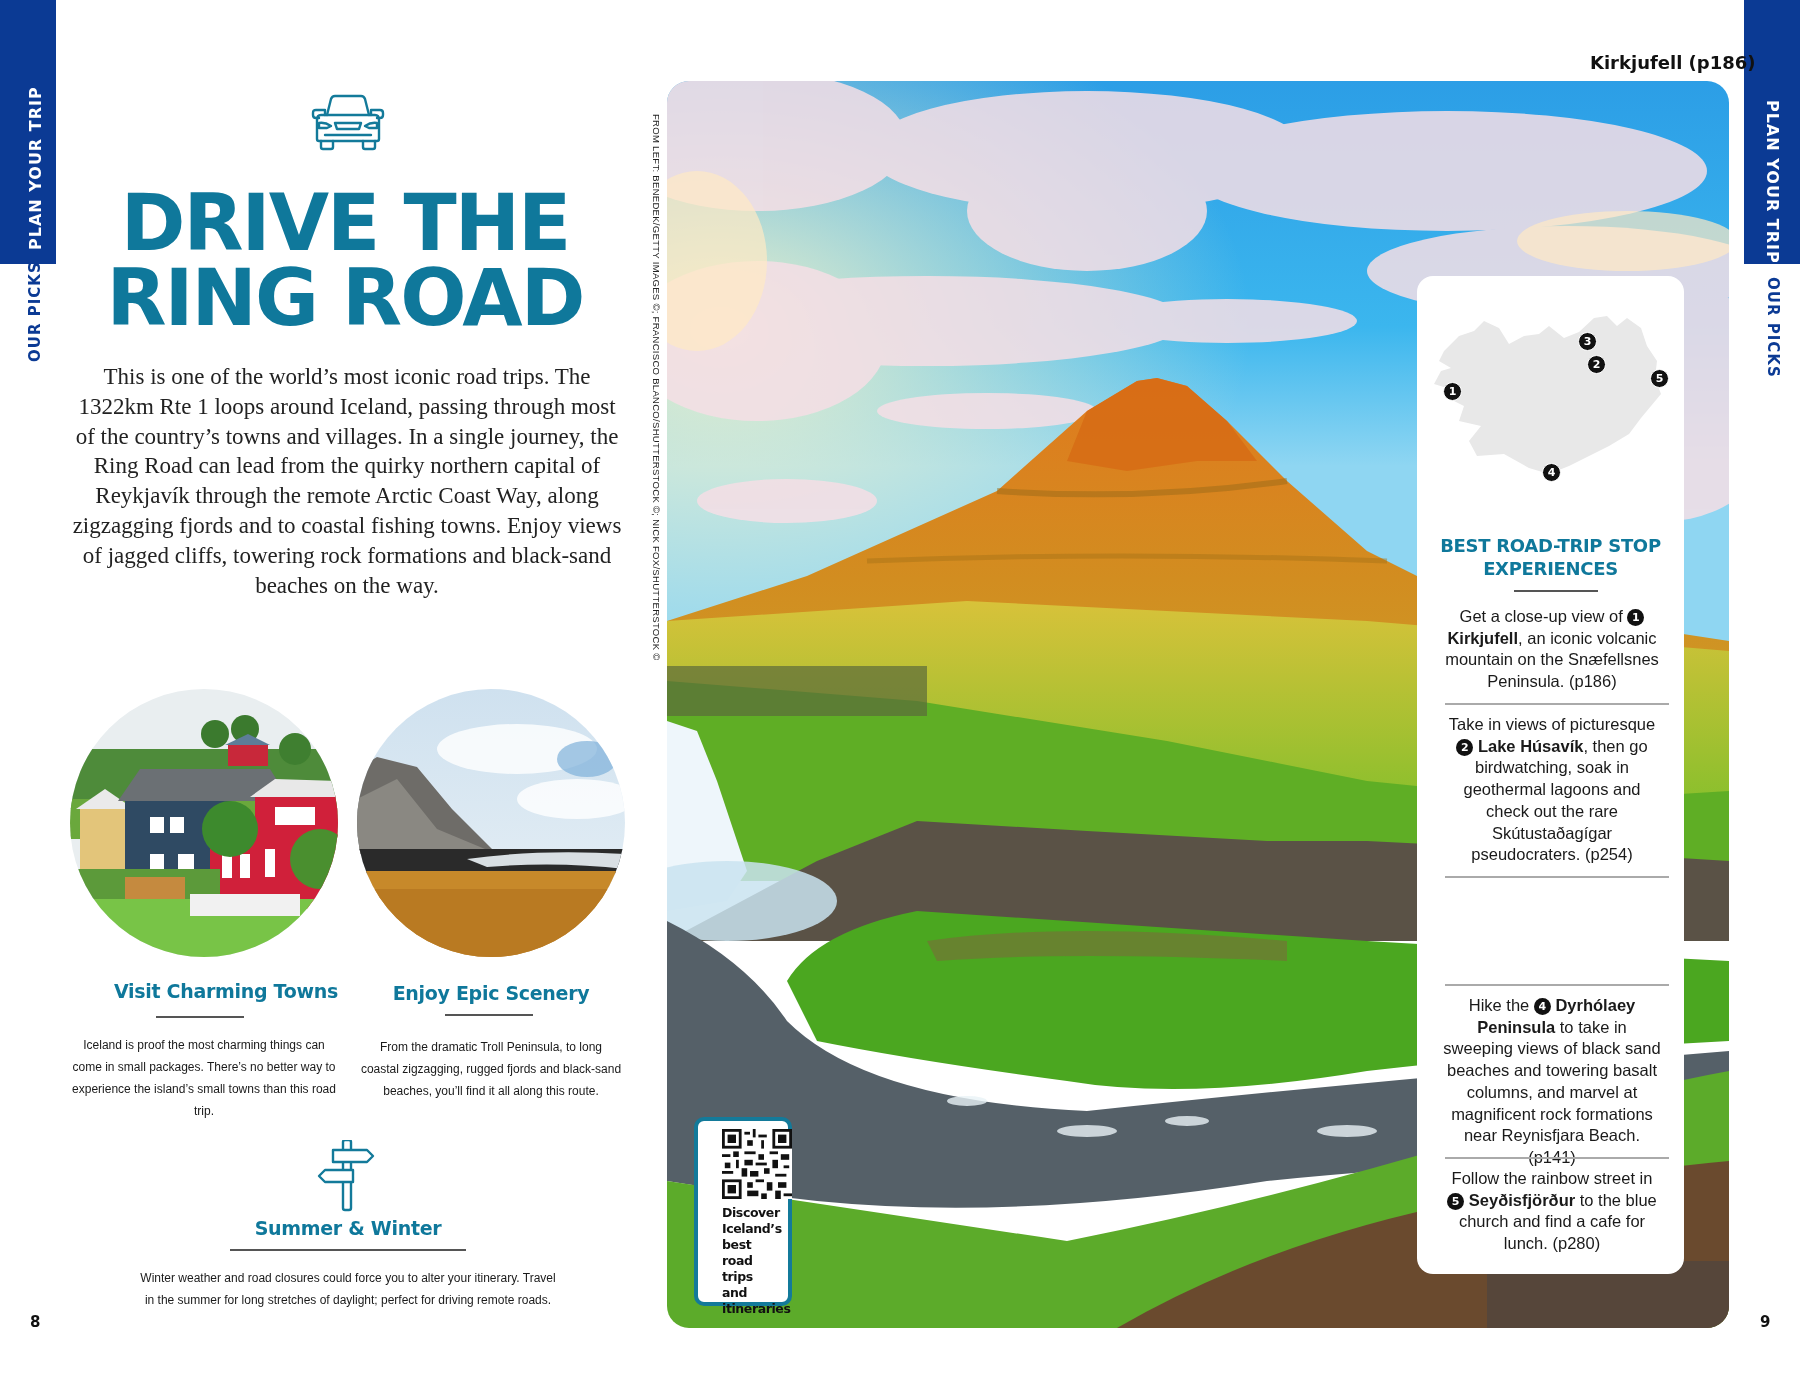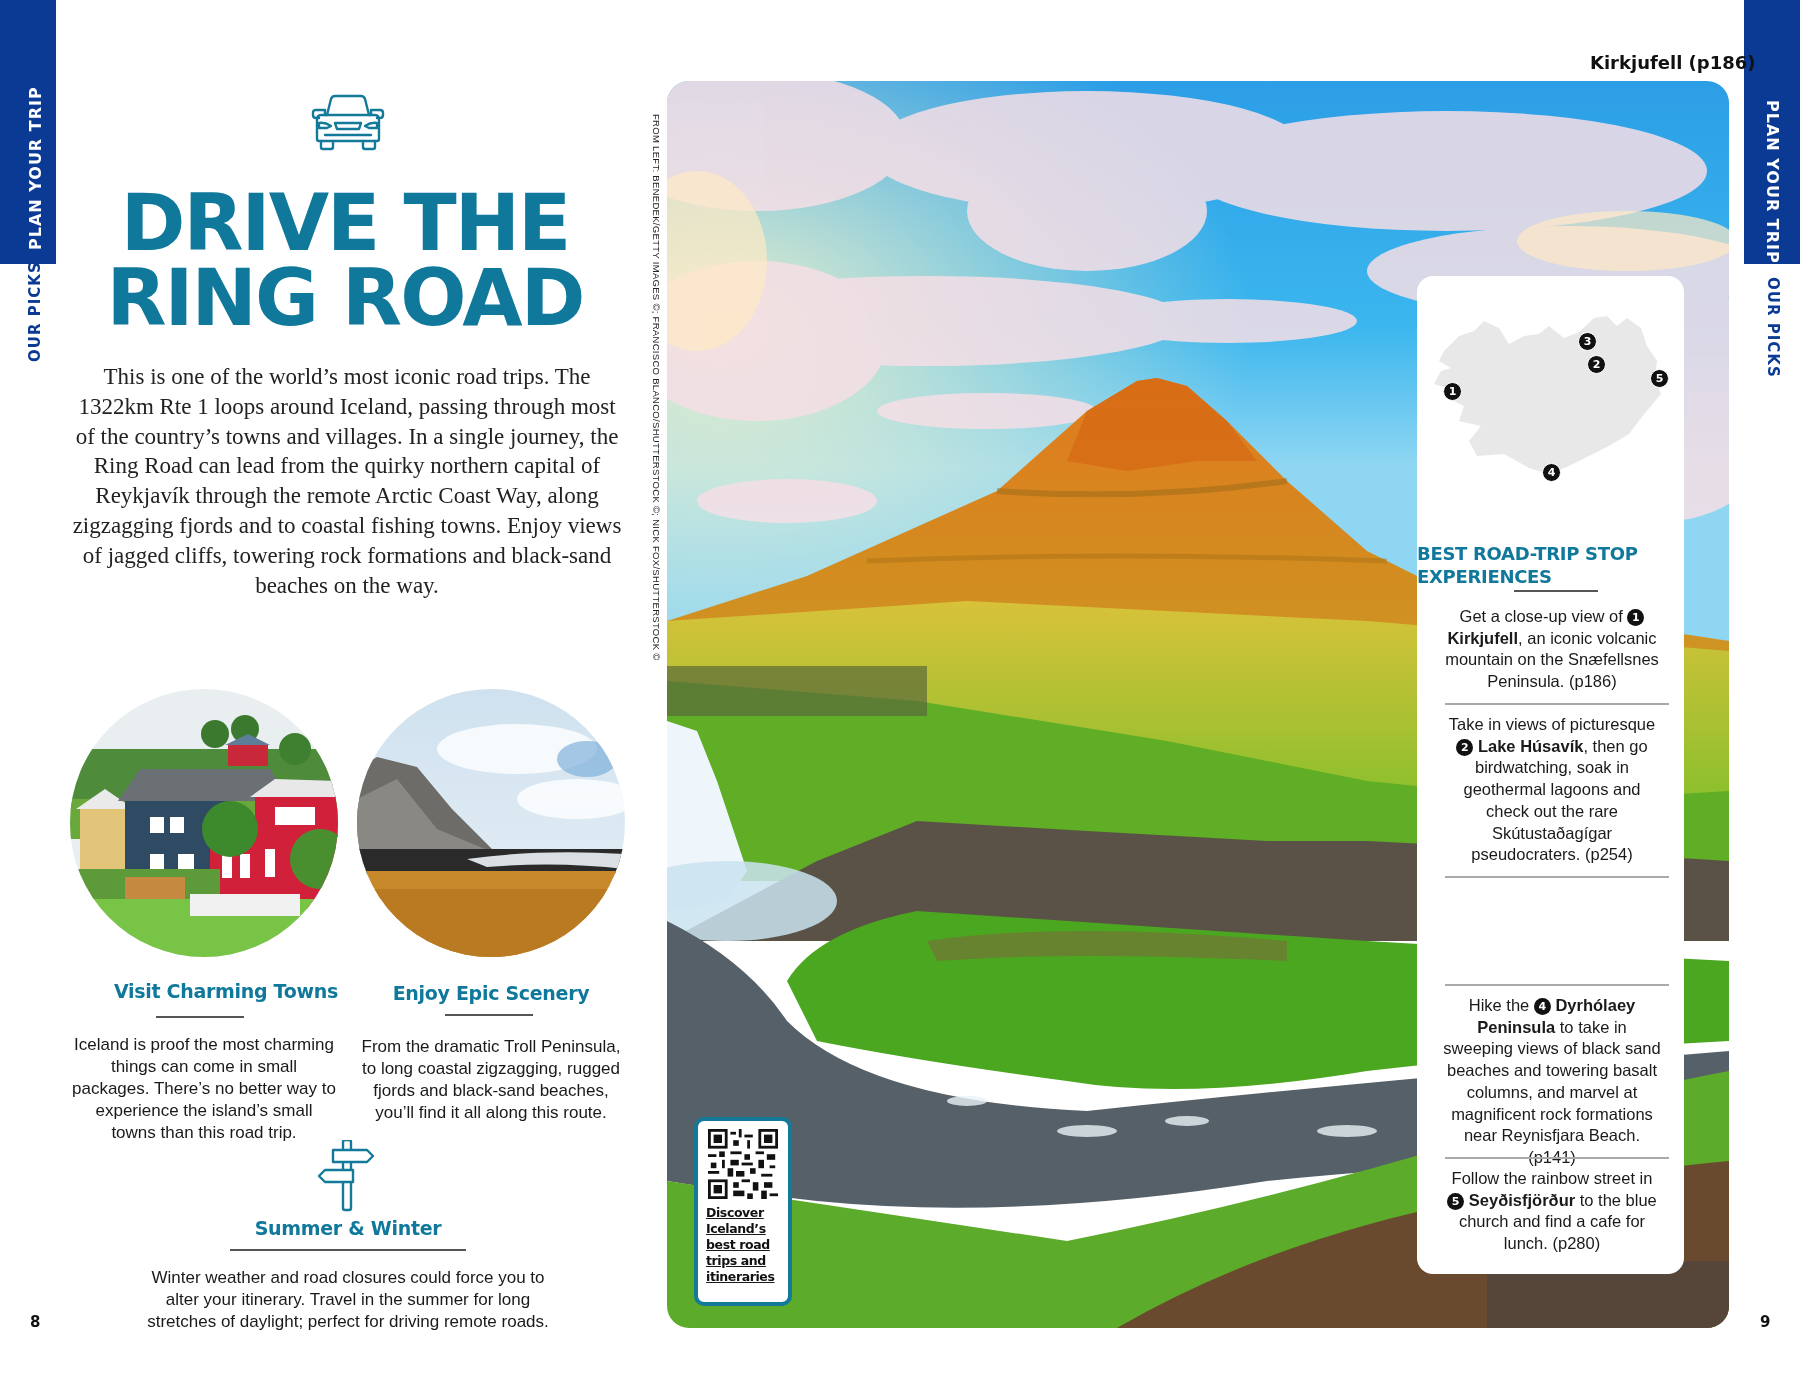--- a/index.html
+++ b/index.html
@@ -22,40 +22,40 @@
   .headline { position: absolute; left: 80px; width: 530px; top: 186px; text-align: center; color: #0f789b; font-family: "DejaVu Sans", sans-serif; font-weight: bold; font-size: 78px; line-height: 75px; letter-spacing: -2px; }
 
   .intro { position: absolute; left: 68px; width: 558px; top: 362px; text-align: center; font-family: "Liberation Serif", serif; font-size: 23px; line-height: 29.8px; color: #222; }
 
   .circle { position: absolute; width: 268px; height: 268px; border-radius: 50%; overflow: hidden; top: 689px; }
   .circle.c1 { left: 70px; }
   .circle.c2 { left: 357px; }
 
   .feat-title { position: absolute; text-align: center; color: #0f789b; font-family: "DejaVu Sans", sans-serif; font-weight: bold; font-size: 19px; letter-spacing: -0.3px; }
   .feat-rule { position: absolute; height: 2px; background: #555; }
-  .feat-body { position: absolute; text-align: center; font-family: "Liberation Sans", sans-serif; font-size: 17px; line-height: 22px; color: #1a1a1a; }
+  .feat-body { position: absolute; text-align: center; font-family: "Liberation Sans", sans-serif; font-size: 12px; line-height: 22px; color: #1a1a1a; }
 
   .sign-icon { position: absolute; left: 315px; top: 1140px; width: 64px; height: 72px; }
 
   .page-num { position: absolute; font-family: "DejaVu Sans", sans-serif; font-weight: bold; font-size: 15px; color: #111; }
 
   .credit { position: absolute; left: 662px; top: 114px; transform: rotate(90deg); transform-origin: left top; white-space: nowrap; font-family: "Liberation Sans", sans-serif; font-size: 9.5px; color: #222; letter-spacing: 0.3px; }
 
   .caption { position: absolute; left: 1590px; top: 52px; font-family: "DejaVu Sans", sans-serif; font-weight: bold; font-size: 18px; color: #111; }
 
   .photo { position: absolute; left: 667px; top: 81px; width: 1062px; height: 1247px; border-radius: 22px; overflow: hidden; }
   .photo svg { display: block; }
 
-  .qr-box { position: absolute; left: 694px; top: 1117px; width: 98px; height: 189px; background: #fff; border: 4px solid #137a9a; border-radius: 10px; padding: 8px 8px; text-decoration: underline; }
+  .qr-box { position: absolute; left: 694px; top: 1117px; width: 98px; height: 189px; background: #fff; border: 4px solid #137a9a; border-radius: 10px; padding: 8px 24px; }
   .qr-code { width: 70px; height: 70px; margin: 0 auto 6px auto; display: block; }
   .qr-text { font-family: "DejaVu Sans", sans-serif; font-weight: bold; font-size: 12.5px; line-height: 16px; color: #111; letter-spacing: -0.4px; }
 
   .card { position: absolute; left: 1417px; top: 276px; width: 267px; height: 998px; background: #fff; border-radius: 16px; }
   .map { position: absolute; left: 12px; top: 30px; width: 240px; height: 180px; }
-  .card-title { position: absolute; left: 0; width: 267px; top: 258px; color: #0f789b; font-family: "DejaVu Sans", sans-serif; font-weight: bold; font-size: 18px; line-height: 23px; letter-spacing: -0.3px; margin-top: 8px; }
+  .card-title { position: absolute; left: 0; width: 267px; top: 258px; text-align: center; color: #0f789b; font-family: "DejaVu Sans", sans-serif; font-weight: bold; font-size: 18px; line-height: 23px; letter-spacing: -0.3px; }
   .card-rule { position: absolute; left: 97px; width: 84px; top: 314px; height: 2px; background: #555; }
   .entry { position: absolute; left: 24px; width: 222px; text-align: center; font-family: "Liberation Sans", sans-serif; font-size: 16.5px; line-height: 21.7px; color: #1a1a1a; }
   .entry b { font-weight: bold; }
   .entry-sep { position: absolute; left: 28px; width: 224px; height: 1.5px; background: #aaa; }
   .num { display: inline-block; width: 17px; height: 17px; border-radius: 50%; background: #111; color: #fff; font-size: 11px; line-height: 17px; text-align: center; font-weight: bold; vertical-align: 1px; font-family: "DejaVu Sans", sans-serif; }
   .map-num { position: absolute; width: 17px; height: 17px; border-radius: 50%; background: #111; color: #fff; font-size: 11px; line-height: 17px; text-align: center; font-weight: bold; font-family: "DejaVu Sans", sans-serif; border: 1.5px solid #fff; box-sizing: content-box; }
 </style>
 </head>
 <body>
 

